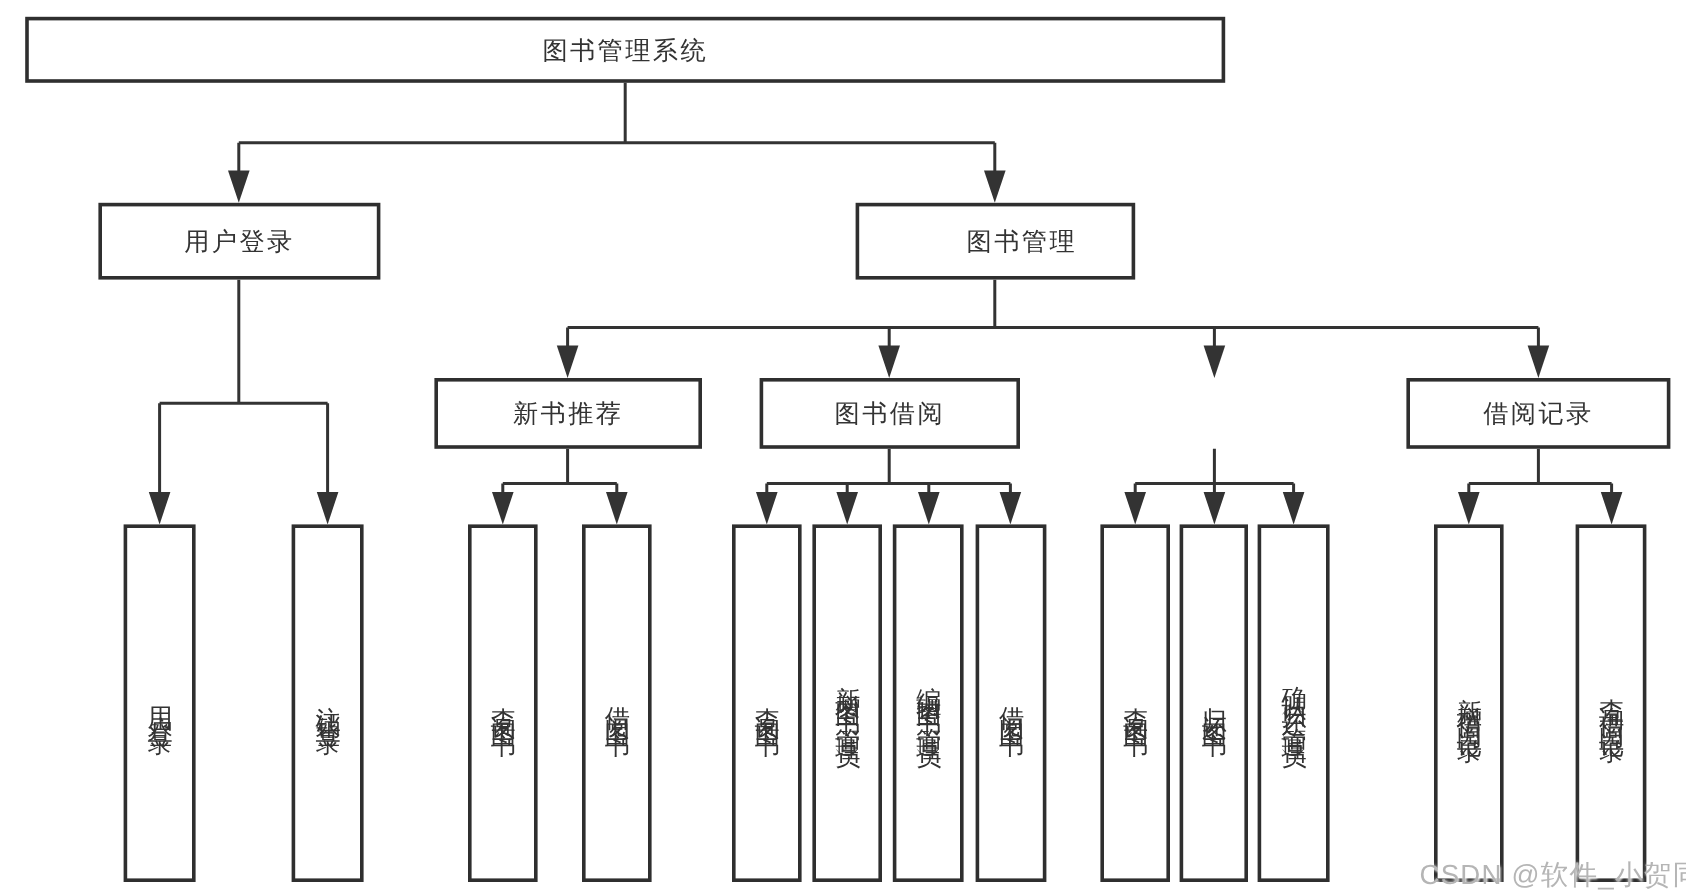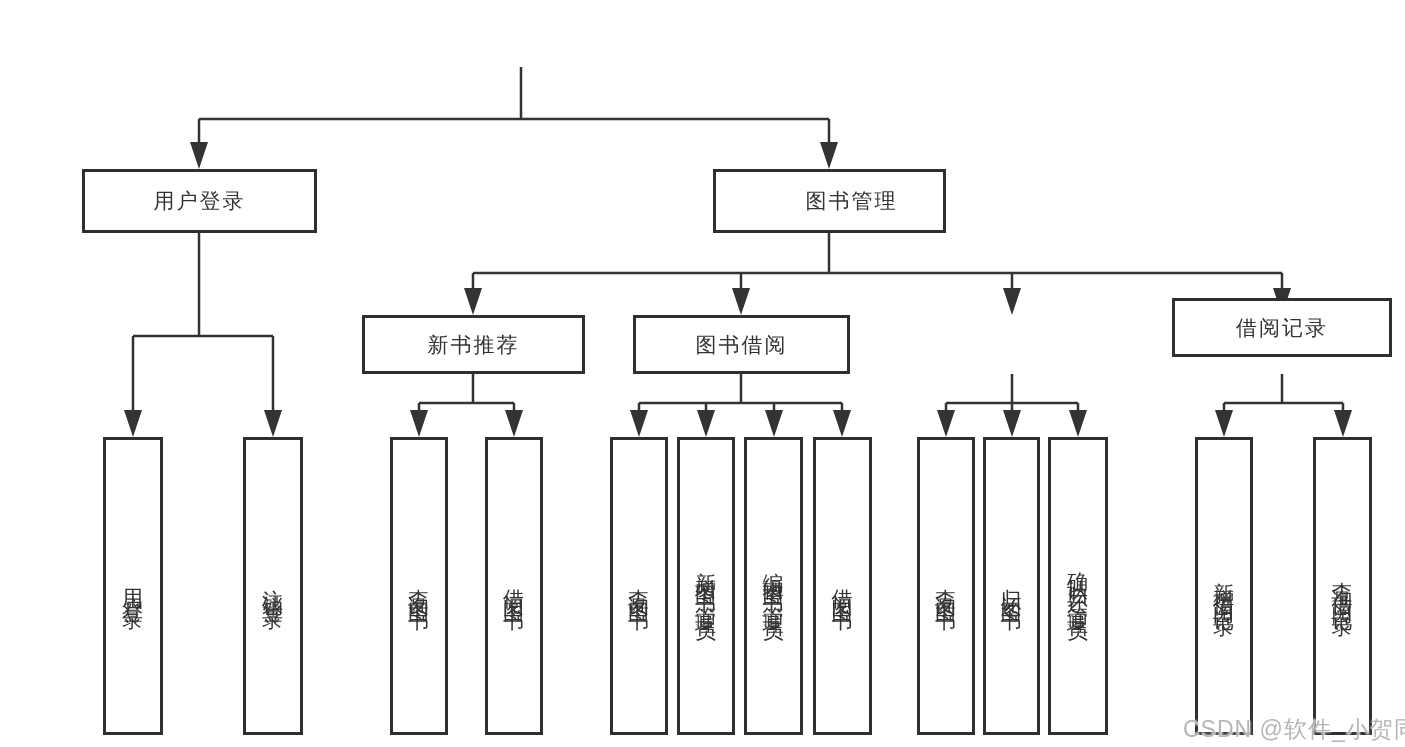--- a/index.html
+++ b/index.html
@@ -74,35 +74,38 @@
         <polygon points="765,410 783,410 774,437" fill="#333333"></polygon>
         <polygon points="833,410 851,410 842,437" fill="#333333"></polygon>
         <polygon points="937,410 955,410 946,437" fill="#333333"></polygon>
         <polygon points="1003,410 1021,410 1012,437" fill="#333333"></polygon>
         <polygon points="1069,410 1087,410 1078,437" fill="#333333"></polygon>
         <polygon points="1215,410 1233,410 1224,437" fill="#333333"></polygon>
         <polygon points="1334,410 1352,410 1343,437" fill="#333333"></polygon>
       </g>
   </svg>
 
+  <div class="node h" style="left:21px;top:14px;width:1000px;height:55px;">
+    <span>图书管理系统</span>
+  </div>
 
   <div class="node h" style="left:82px;top:169px;width:235px;height:64px;">
     <span>用户登录</span>
   </div>
   <div class="node h" style="left:713px;top:169px;width:233px;height:64px;padding-left:44px;">
     <span>图书管理</span>
   </div>
 
   <div class="node h" style="left:362px;top:315px;width:223px;height:59px;">
     <span>新书推荐</span>
   </div>
   <div class="node h" style="left:633px;top:315px;width:217px;height:59px;">
     <span>图书借阅</span>
   </div>
-  <div class="node h" style="left:1172px;top:298px;width:220px;height:59px;">
+  <div class="node h" style="left:1172px;top:315px;width:220px;height:59px;">
     <span>借阅记录</span>
   </div>
 
   <div class="node v" style="left:103px;top:437px;width:60px;height:298px;">
     <span>用户登录</span>
   </div>
   <div class="node v" style="left:243px;top:437px;width:60px;height:298px;">
     <span>注销登录</span>
   </div>
 

